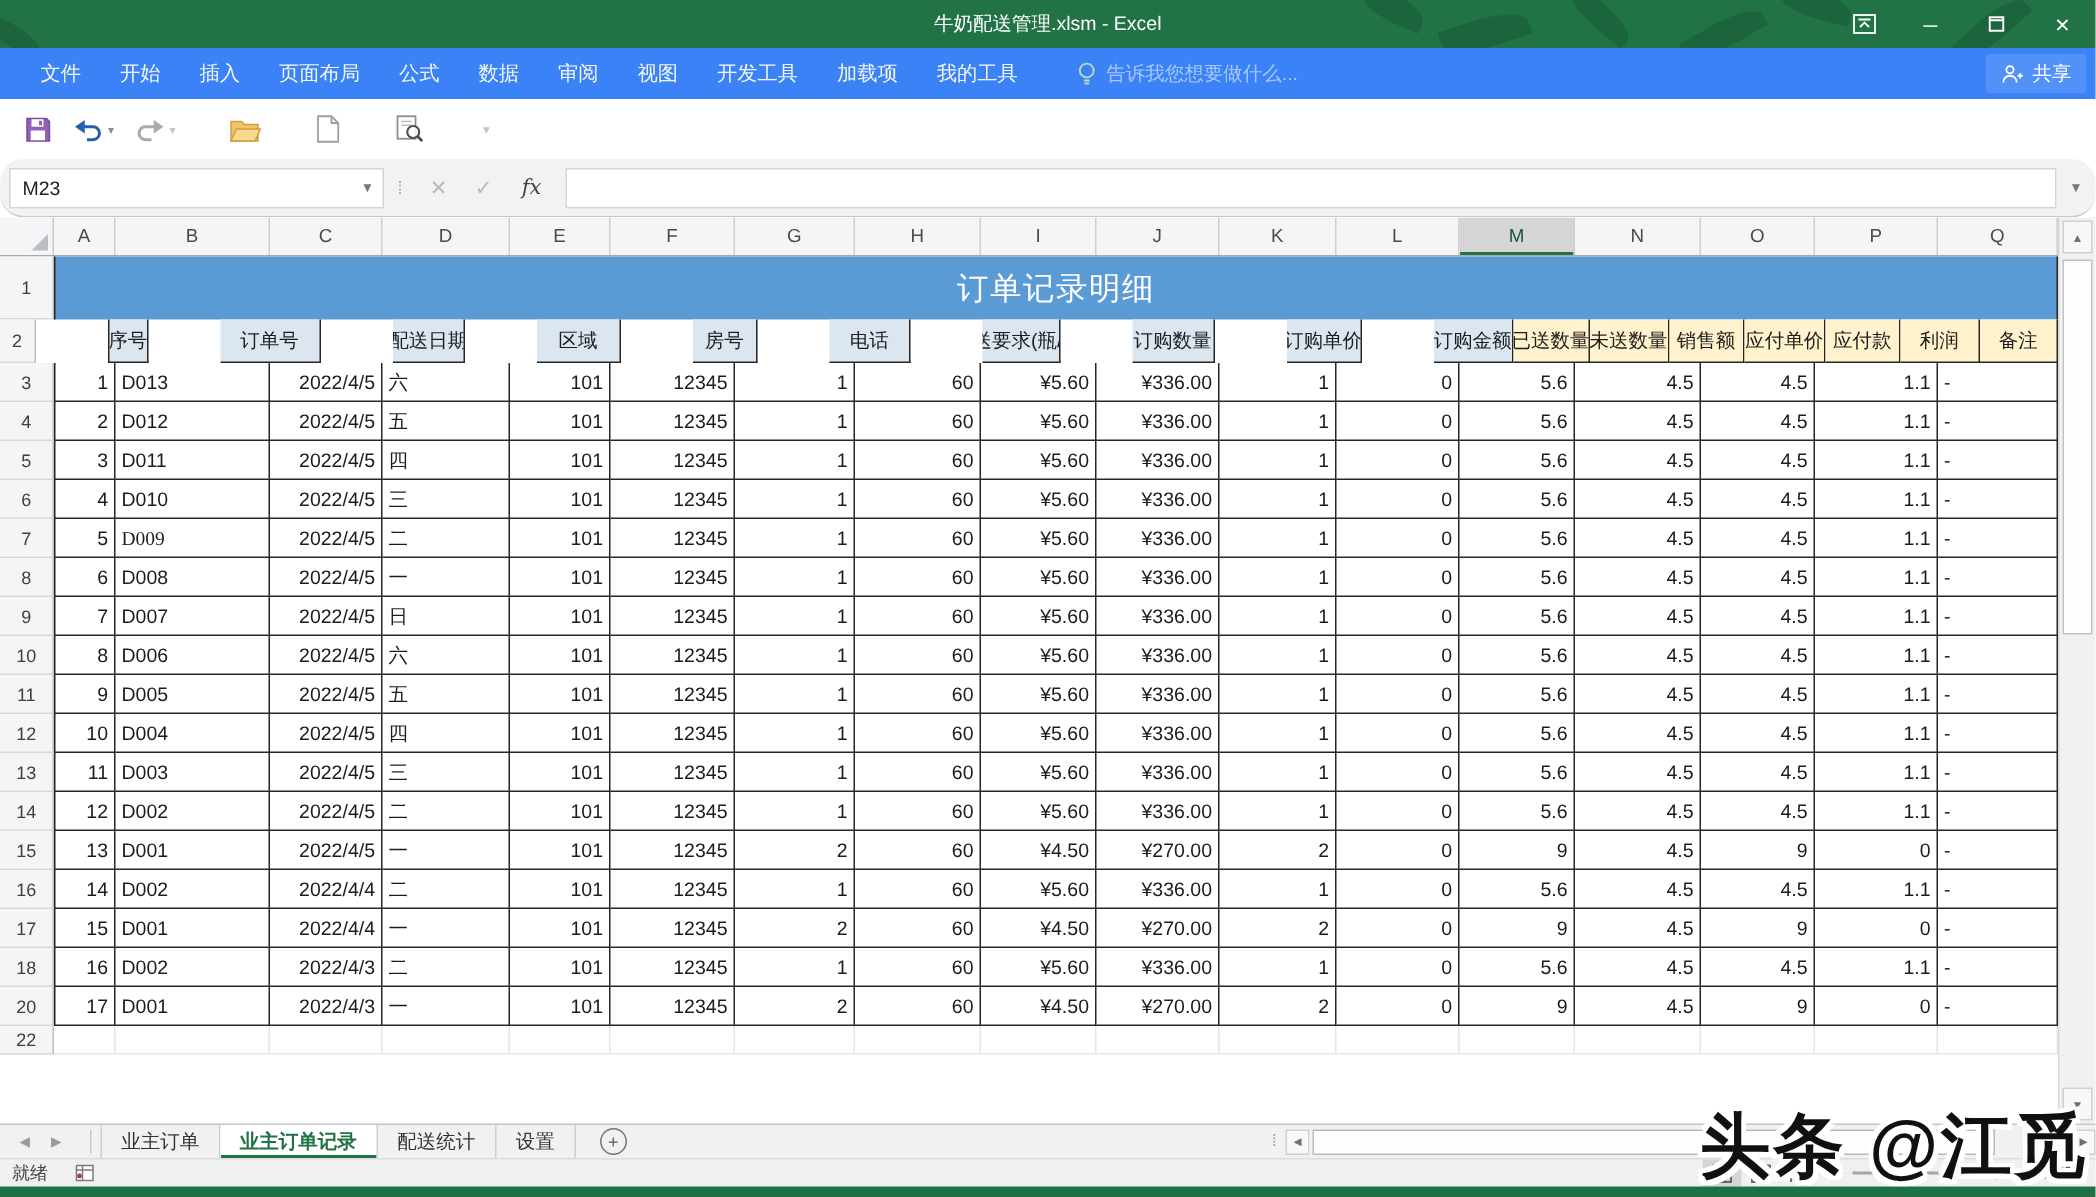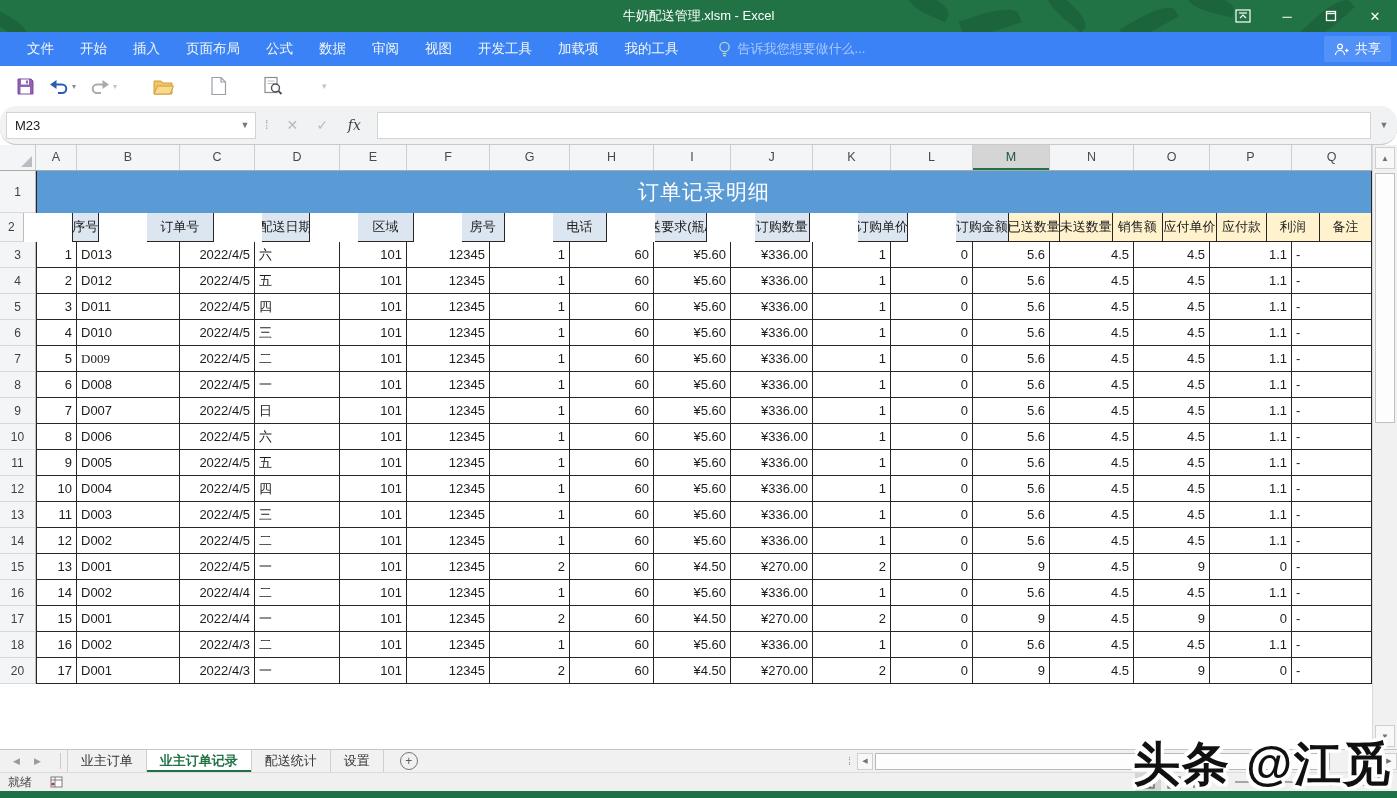--- a/index.html
+++ b/index.html
@@ -622,20 +622,40 @@
         <div class="c dark r" style="width: 77px;">¥4.50</div>
         <div class="c dark r" style="width: 82px;">¥270.00</div>
         <div class="c dark r" style="width: 78px;">2</div>
         <div class="c dark r" style="width: 82px;">0</div>
         <div class="c dark r" style="width: 77px;">9</div>
         <div class="c dark r" style="width: 84px;">4.5</div>
         <div class="c dark r" style="width: 76px;">9</div>
         <div class="c dark r" style="width: 82px;">0</div>
         <div class="c dark l" style="width: 80px;">-</div>
       </div>
+      <div class="grow" style="height: 19px;">
+        <div class="rh">22</div>
+        <div class="c lite" style="width: 41px;"></div>
+        <div class="c lite" style="width: 103px;"></div>
+        <div class="c lite" style="width: 75px;"></div>
+        <div class="c lite" style="width: 85px;"></div>
+        <div class="c lite" style="width: 67px;"></div>
+        <div class="c lite" style="width: 83px;"></div>
+        <div class="c lite" style="width: 80px;"></div>
+        <div class="c lite" style="width: 84px;"></div>
+        <div class="c lite" style="width: 77px;"></div>
+        <div class="c lite" style="width: 82px;"></div>
+        <div class="c lite" style="width: 78px;"></div>
+        <div class="c lite" style="width: 82px;"></div>
+        <div class="c lite" style="width: 77px;"></div>
+        <div class="c lite" style="width: 84px;"></div>
+        <div class="c lite" style="width: 76px;"></div>
+        <div class="c lite" style="width: 82px;"></div>
+        <div class="c lite" style="width: 80px;"></div>
+      </div>
     </div>
 </div>
 
 <div class="vscroll">
   <div class="vsbtn" style="top:2px;">▲</div>
   <div class="vsthumb"></div>
   <div class="vsbtn" style="bottom:2px;">▼</div>
 </div>
 
 <div class="tabbar">

